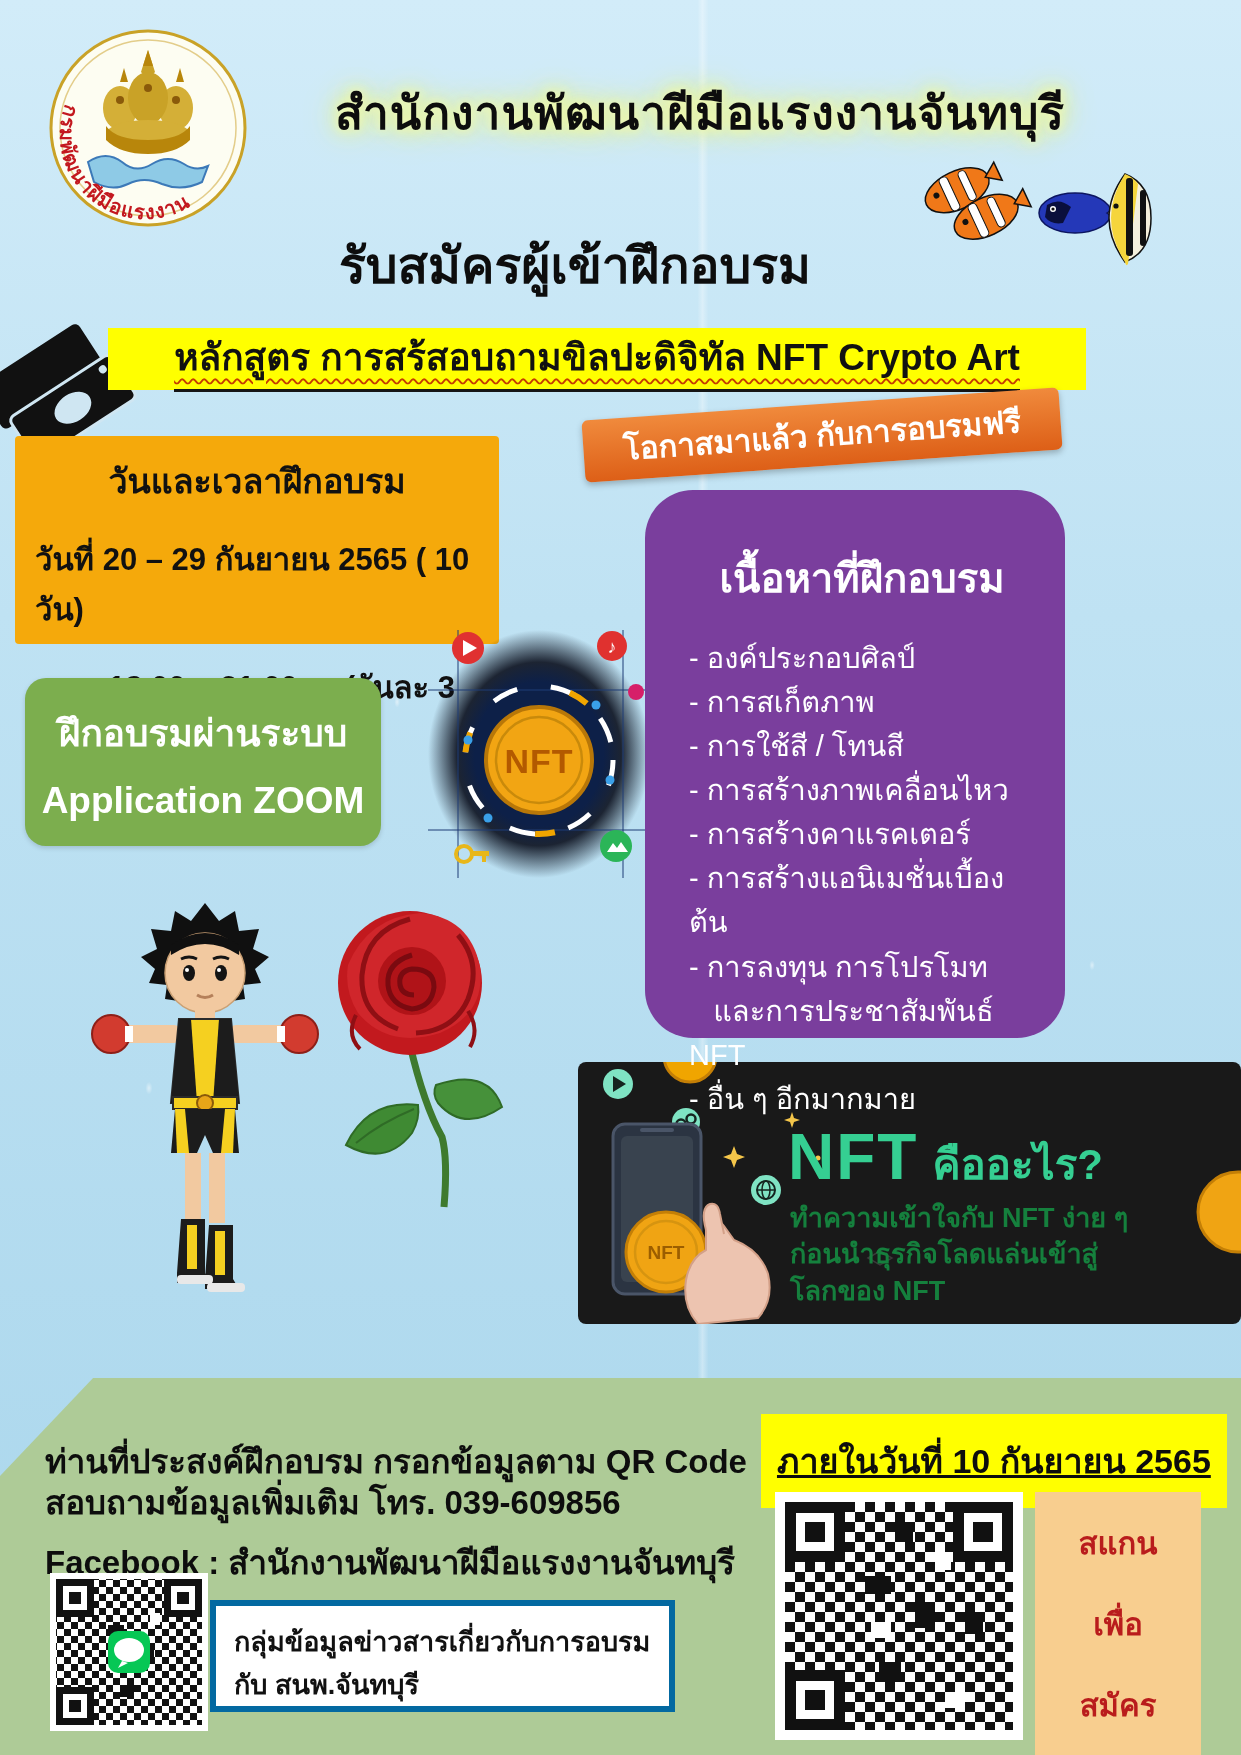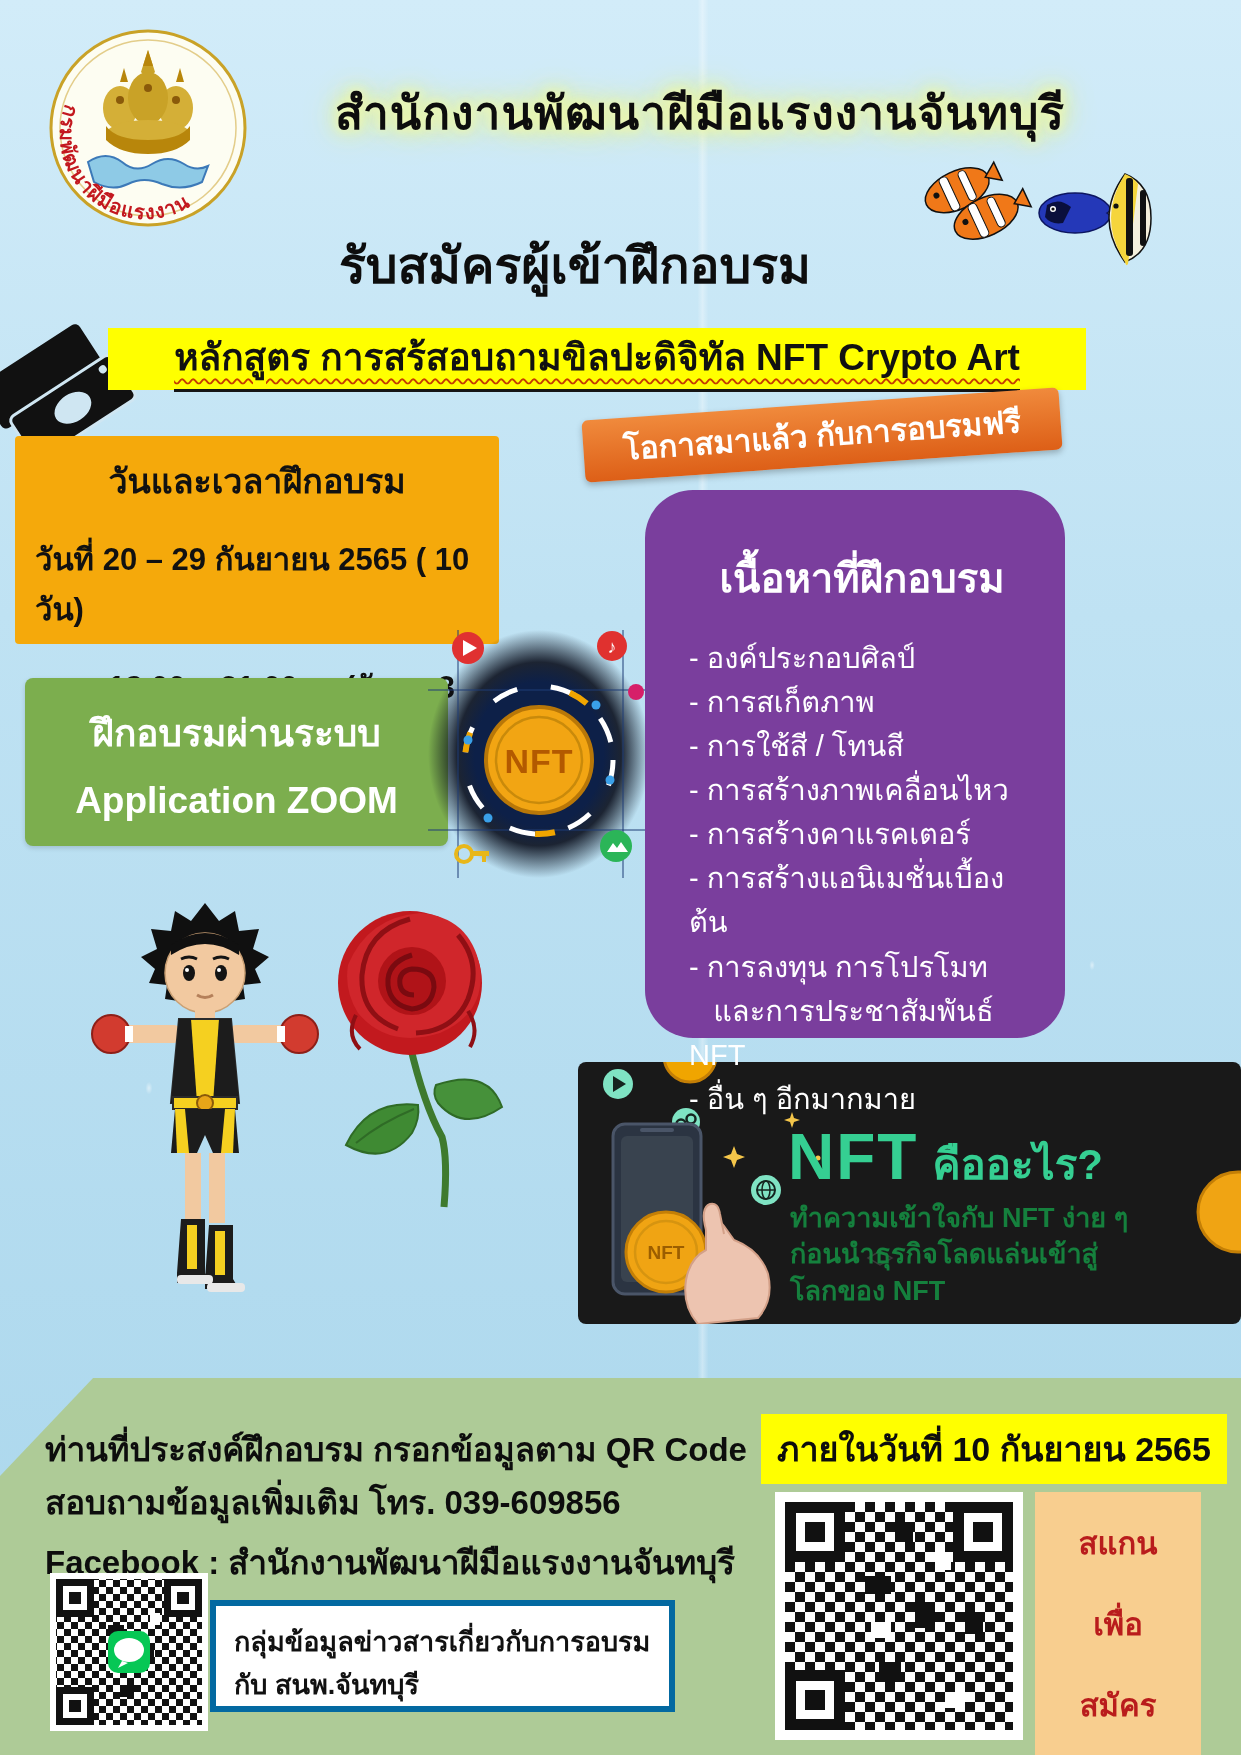--- a/index.html
+++ b/index.html
@@ -49,21 +49,21 @@
   .free-ribbon{
     left:583px;top:404px;width:478px;height:62px;
     background:linear-gradient(180deg,#f08a3c,#dd5f17);
     transform:rotate(-4deg);border-radius:6px;
     display:flex;align-items:center;justify-content:center;
     color:#fff;font-size:31px;font-weight:bold;
     box-shadow:0 3px 6px rgba(0,0,0,.25);
   }
   
   .zoom-box{
-    left:25px;top:678px;width:423px;height:168px;background:#7cae4e;border-radius:8px;
+    left:25px;top:678px;width:356px;height:168px;background:#7cae4e;border-radius:21px;
     display:flex;flex-direction:column;align-items:center;justify-content:center;gap:18px;
     color:#fff;font-size:37px;box-shadow:0 2px 5px rgba(0,0,0,.15);
   }
   .zoom-box .l1{font-weight:bold;}
   
   .nft-art{
     left:428px;top:630px;width:222px;height:248px;
     background:radial-gradient(closest-side,#0d2048 58%,rgba(6,10,24,.88) 74%,rgba(6,10,24,0) 100%);
   }
   
@@ -85,21 +85,21 @@
   .banner-lines{position:absolute;left:212px;top:138px;color:#15803d;font-size:27px;font-weight:bold;line-height:1.35;}
   
   .footer{
     left:0;top:1378px;width:1241px;height:377px;background:#aecb97;
     clip-path:polygon(7.5% 0%,100% 0%,100% 100%,0% 100%,0% 26%);
   }
   .footer-line{position:absolute;left:45px;font-size:33px;font-weight:bold;color:#0d0d0d;white-space:nowrap;}
   .fl1{top:36px;display:flex;align-items:center;gap:14px;}
   .fl2{top:98px;}
   .fl3{top:158px;}
-  .hl-yellow{background:#ffff00;padding:8px 16px;font-size:34px;font-weight:bold;}
+  .hl-yellow{background:#ffff00;padding:20px 16px;font-size:34px;font-weight:bold;text-decoration:underline;}
   .info-box{
     position:absolute;left:210px;top:222px;width:465px;height:112px;background:#fff;
     border:6px solid #0369a1;box-sizing:border-box;padding:14px 18px;
     font-size:27px;font-weight:bold;color:#111;display:flex;flex-direction:column;justify-content:space-between;
   }
   .scan-panel{
     position:absolute;left:1035px;top:114px;width:166px;height:264px;background:#f8ce8f;
     display:flex;flex-direction:column;align-items:center;justify-content:space-around;
     font-size:31px;font-weight:bold;color:#b91c1c;padding:10px 0;box-sizing:border-box;
   }

